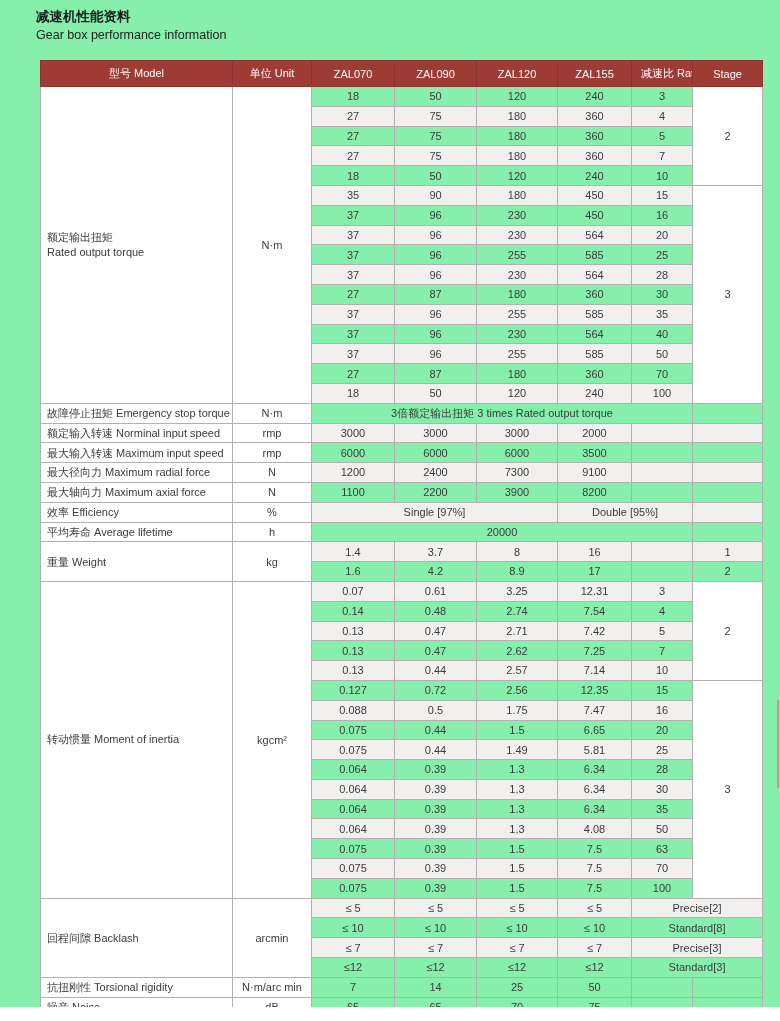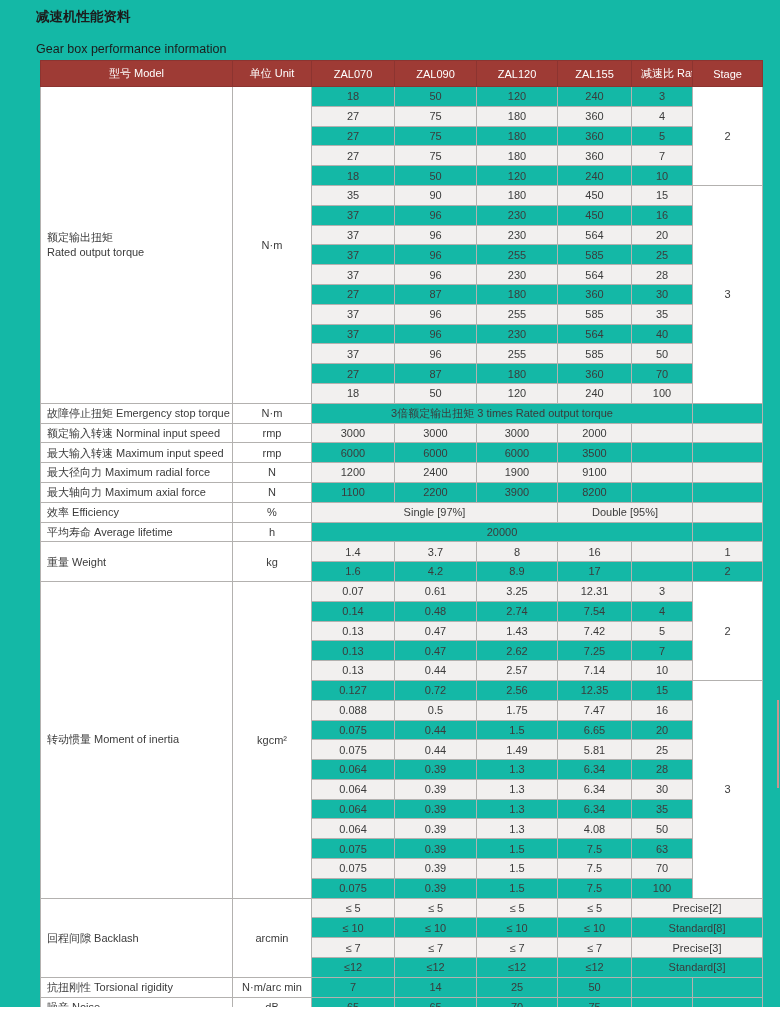--- a/index.html
+++ b/index.html
@@ -1,26 +1,26 @@
 <!DOCTYPE html>
 <html><head>
 <meta charset="utf-8">
 <style>
   html,body{margin:0;padding:0;}
   .page{
     position:relative;
     width:780px;height:1007px;
-    background:#14b8a6;
+    background:#86efac;
     font-family:"Liberation Sans","DejaVu Sans",sans-serif;
     color:#3b3b3b;
     overflow:hidden;
   }
   .titleblock{position:absolute;left:36px;top:8px;}
   .t-zh{font-size:13.5px;font-weight:bold;color:#1c1c1c;line-height:17px;}
-  .t-en{font-size:12.5px;color:#1c1c1c;line-height:16px;margin-top:16px;}
+  .t-en{font-size:12.5px;color:#1c1c1c;line-height:16px;margin-top:2px;}
 
   table.perf{
     position:absolute;left:40px;top:60px;
     border-collapse:collapse;table-layout:fixed;
     width:722px;
     font-size:11px;
   }
   table.perf{border:1px solid #b3b1af;border-bottom:1px solid #868482;}
   th{
     background:#9e3b35;color:#ffffff;font-weight:normal;
@@ -220,21 +220,21 @@
           <td class="sec">6000</td>
           <td class="sec">3500</td>
           <td class="sec"></td>
           <td class="sec"></td>
         </tr>
         <tr>
           <td class="lbl sec">最大径向力 Maximum radial force</td>
           <td class="unitc sec">N</td>
           <td class="sh sec">1200</td>
           <td class="sh sec">2400</td>
-          <td class="sh sec">1900</td>
+          <td class="sh sec">7300</td>
           <td class="sh sec">9100</td>
           <td class="sh sec"></td>
           <td class="sh sec"></td>
         </tr>
         <tr>
           <td class="lbl sec">最大轴向力 Maximum axial force</td>
           <td class="unitc sec">N</td>
           <td class="sec">1100</td>
           <td class="sec">2200</td>
           <td class="sec">3900</td>
@@ -288,21 +288,21 @@
         <tr>
           <td>0.14</td>
           <td>0.48</td>
           <td>2.74</td>
           <td>7.54</td>
           <td>4</td>
         </tr>
         <tr>
           <td class="sh">0.13</td>
           <td class="sh">0.47</td>
-          <td class="sh">1.43</td>
+          <td class="sh">2.71</td>
           <td class="sh">7.42</td>
           <td class="sh">5</td>
         </tr>
         <tr>
           <td>0.13</td>
           <td>0.47</td>
           <td>2.62</td>
           <td>7.25</td>
           <td>7</td>
         </tr>

